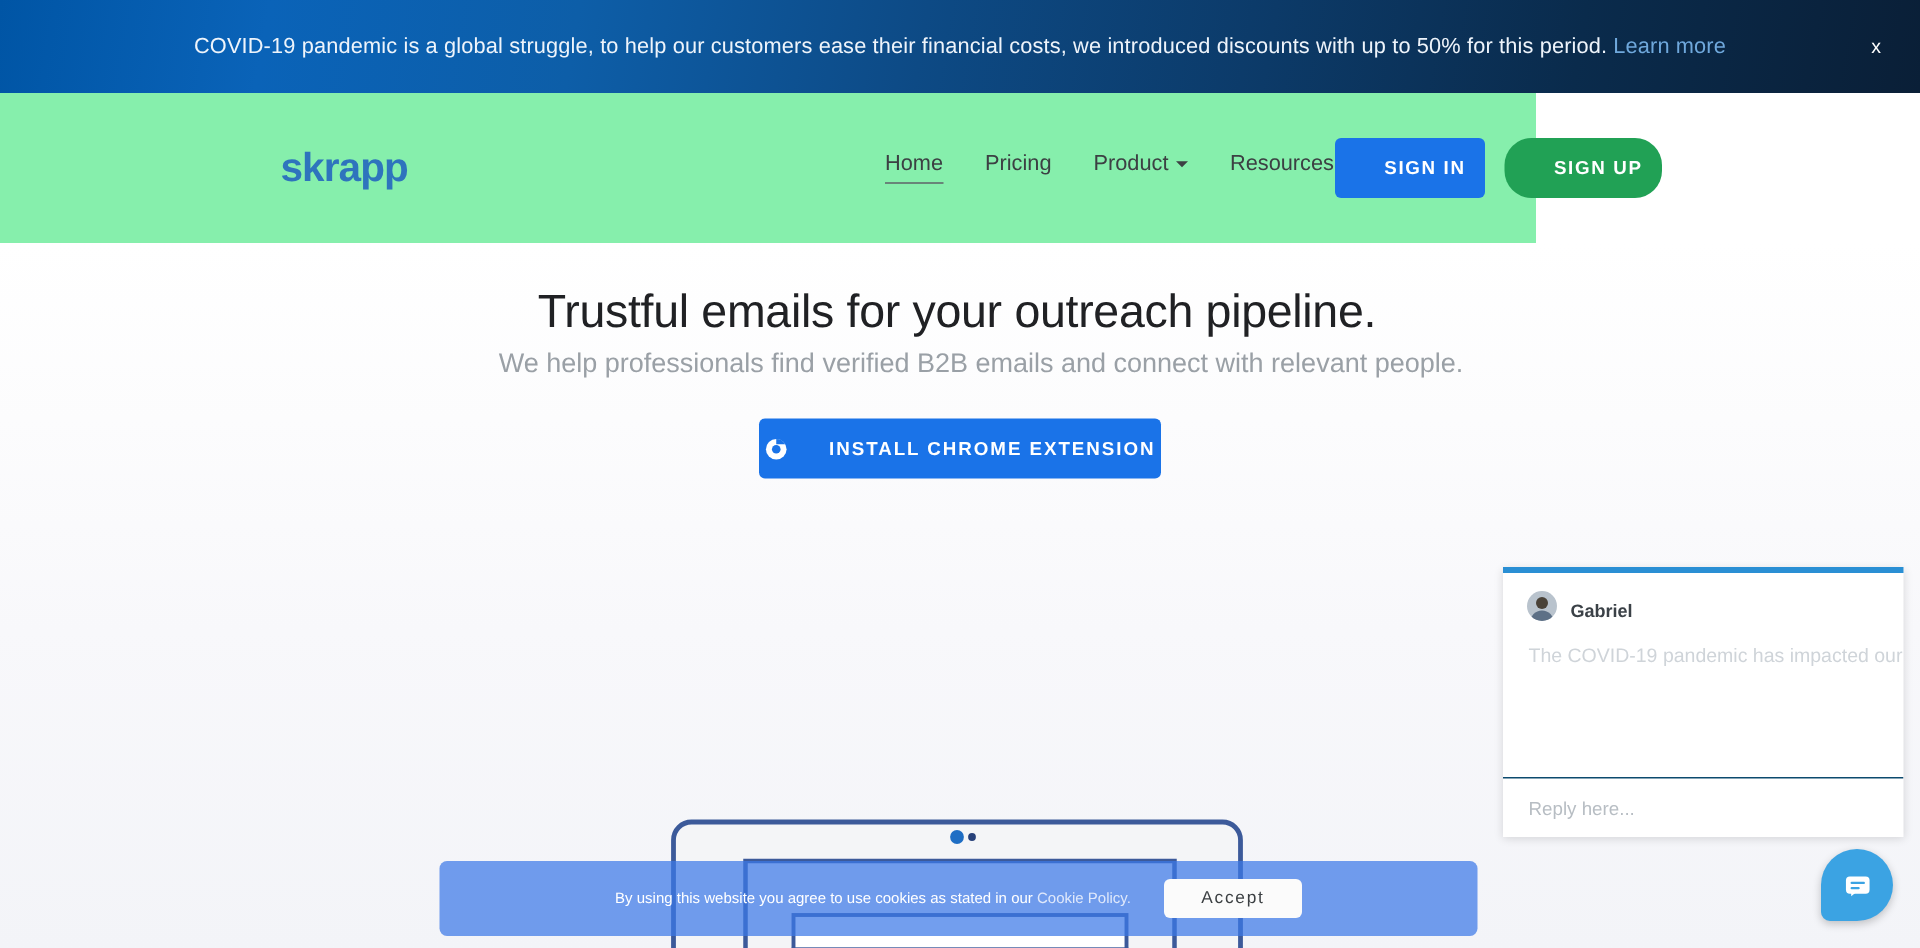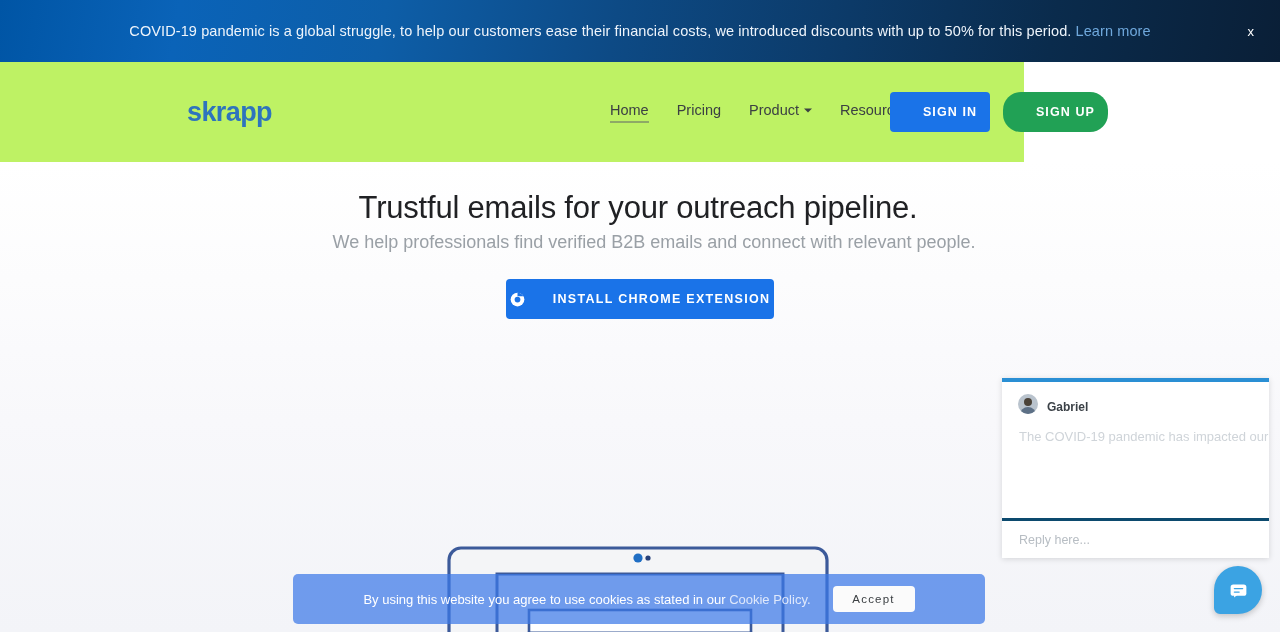--- a/index.html
+++ b/index.html
@@ -23,29 +23,29 @@
   .covid-link { color:#6fa8dc; margin-left:4px; text-decoration:none; }
   .covid-close {
     position:absolute; right:20px; top:50%; transform:translateY(-50%);
     color:#ffffff; font-size:13px; cursor:pointer; line-height:1;
     padding:4px 6px;
   }
 
   
   .header {
     position:absolute; left:0; top:62px; width:1024px; height:100px;
-    background:#bef264;
+    background:#86efac;
     display:flex; align-items:center;
   }
   .logo {
     position:absolute; left:187px; top:50%; transform:translateY(-50%);
     font-size:27px; font-weight:bold; color:#2e74bd; letter-spacing:-.6px;
   }
   .nav {
-    position:absolute; left:610px; top:50%; transform:translateY(-50%);
+    position:absolute; left:590px; top:50%; transform:translateY(-50%);
     display:flex; align-items:center; gap:0px;text-align:right;
   }
   .nav-item {
     font-size:14.5px; color:#3c4043; margin-right:28px; cursor:pointer;
     position:relative; padding-bottom:5px; white-space:nowrap;
   }
   .nav-item.active:after {
     content:""; position:absolute; left:0; right:0; bottom:0;
     height:1.5px; background:#5f6368;
   }
@@ -111,21 +111,21 @@
   .chat-name { font-size:12px; font-weight:bold; color:#3b4147; }
   .chat-msg {
     padding:9px 17px 0 17px; font-size:13px; line-height:18px; color:#3c4248;
   }
   .chat-faded {
     padding:14px 17px 0 17px; font-size:13px; color:#cfd4d9; line-height:18px;
     white-space:nowrap; overflow:hidden;
   }
   .chat-reply {
     position:absolute; left:0; bottom:0; width:100%; height:40px;
-    border-top:3px solid #0c4a6e; display:flex; 
+    border-top:1px solid #0c4a6e; display:flex; 
     padding:0 17px;
   }
   .chat-reply input {
     border:none; outline:none; width:100%; font-size:12.5px; color:#3c4248;
     font-family:"Liberation Sans", sans-serif; background:transparent;
   }
   .chat-reply input::placeholder { color:#b7bdc3; }
 
   .chat-launcher {
     position:absolute; left:1214px; top:566px; width:48px; height:48px;
@@ -133,24 +133,24 @@
     box-shadow:0 2px 6px rgba(0,0,0,.22);
     display:flex; align-items:center; justify-content:center;
   }
 
   
   .cookie-bar {
     position:absolute; left:293px; top:574px; width:692px; height:50px;
     background:rgba(59,120,231,.72); border-radius:5px;
     display:flex; align-items:center; justify-content:center; gap:22px;
   }
-  .cookie-text { font-size:13px; color:#ffffff; white-space:nowrap; }
+  .cookie-text { font-size:10px; color:#ffffff; white-space:nowrap; }
   .cookie-link { color:#dfe8fb; text-decoration:none; }
   .btn-accept {
-    width:82px; height:26px; background:#fbfbfb; border:none; border-radius:4px;
+    width:92px; height:26px; background:#fbfbfb; border:none; border-radius:4px;
     cursor:pointer; font-size:11.5px; color:#3c4043; letter-spacing:1.2px;
     font-family:"Liberation Sans", sans-serif;
   }
 </style>
 </head>
 <body>
 
 <div id="page">
 
   <div class="covid-bar">

